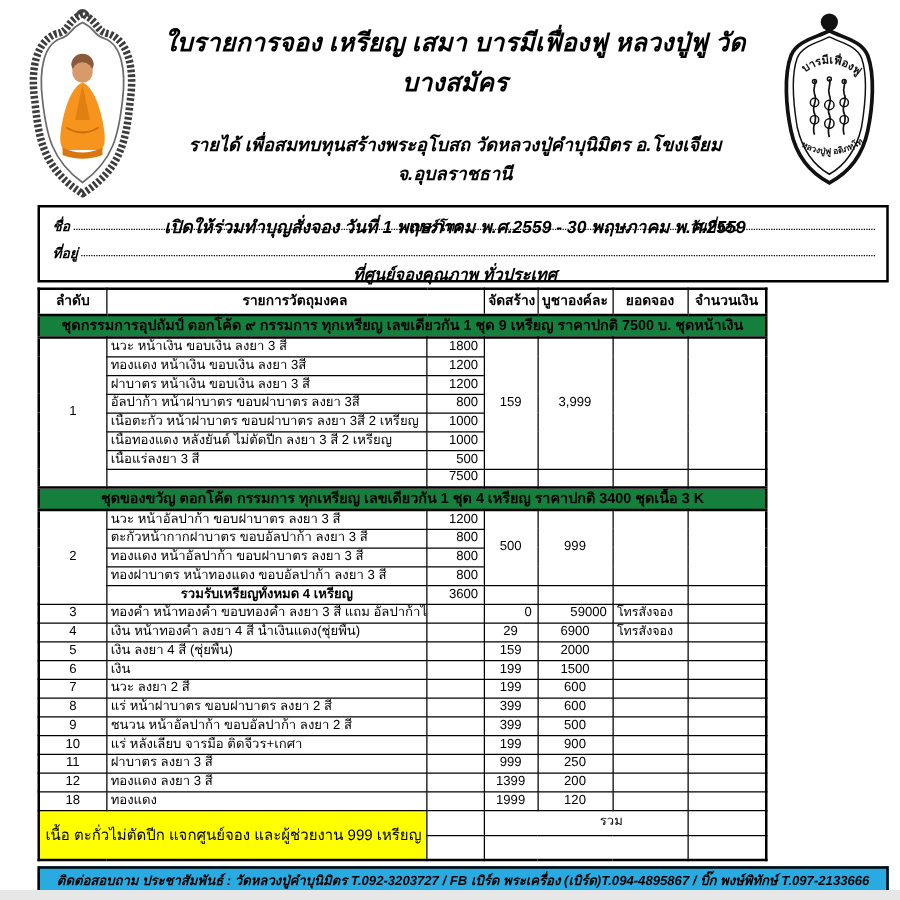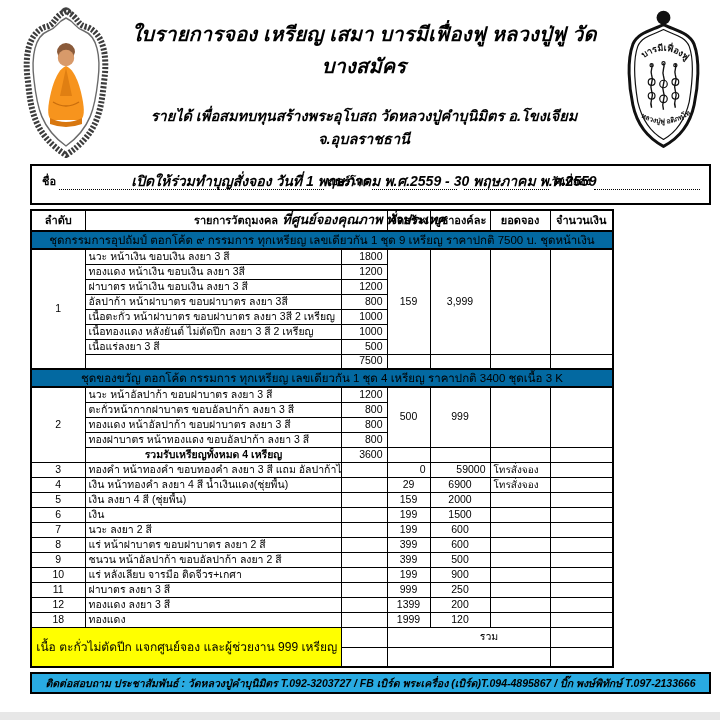--- a/index.html
+++ b/index.html
@@ -16,41 +16,41 @@
   .title{font-size:20px;margin-top:12px;letter-spacing:.2px;}
   .sub1{font-size:14.5px;margin-top:22px;}
   .sub2{font-size:14px;margin-top:20px;}
   .sub3{font-size:13px;margin-top:17px;}
   
   .formbox{
     margin:4px 0 0 30px;width:681px;box-sizing:border-box;
     border:2px solid #000;padding:3px 8px 13px 8px;
     font-size:11px;font-weight:bold;
   }
-  .fline{display:flex;align-items:flex-end;margin-top:3px;}
+  .fline{display:flex;margin-top:3px;font-style:italic;}
   .flabel{white-space:nowrap;padding:0 2px;}
   .leader{border-bottom:1.6px dotted #000;height:11px;margin:0 1px;}
   .l-name{flex:5;}
   .l-phone1{flex:1.6;}
   .l-phone2{flex:1.6;margin-left:6px;}
   .l-date{flex:2;}
   .l-addr{flex:1;}
   
   table.otable{
     border-collapse:collapse;table-layout:fixed;
     width:584px;margin:4px 0 0 30px;
     font-size:10.5px;
   }
   .otable th,.otable td{
     border:1px solid #000;padding:0 3px;height:15px;line-height:1.1;
     overflow:hidden;white-space:nowrap;box-sizing:border-box;
   }
   table.otable{border:2px solid #000;}
   .otable thead th{font-weight:bold;font-size:11px;height:21px;text-align:center;border-bottom:2px solid #000;}
-  td.band{background:#0369a1;font-weight:normal;text-align:center;font-size:11.5px;height:18px;border-top:2px solid #000;border-bottom:2px solid #000;}
+  td.band{background:#15803d;font-weight:bold;text-align:center;font-size:11.5px;height:18px;border-top:2px solid #000;border-bottom:2px solid #000;}
   td.num{text-align:right;padding-right:4px;}
   td.ctr{text-align:center;}
   td.bold{font-weight:bold;}
   td.ord{font-size:10px;padding-left:3px;}
   td.note{background:#ffff00;font-weight:normal;text-align:center;font-size:12px;white-space:normal;line-height:1.2;}
   td.fr{height:20px;padding-left:44px;}
   
   .contact{
     margin:4px 0 0 30px;width:681px;box-sizing:border-box;height:22px;
     background:#29abe2;border:2px solid #000;
@@ -113,20 +113,24 @@
 <div class="formbox">
   <div class="fline">
     <span class="flabel">ชื่อ</span>
     <span class="leader l-name"></span>
     <span class="flabel">เบอร์โทร</span>
     <span class="leader l-phone1"></span>
     <span class="leader l-phone2"></span>
     <span class="flabel">วันที่จอง</span>
     <span class="leader l-date"></span>
   </div>
+  <div class="fline">
+    <span class="flabel">ที่อยู่</span>
+    <span class="leader l-addr"></span>
+  </div>
 </div>
 
 <table class="otable">
   <colgroup>
     <col style="width:54px">
       <col>
       <col style="width:45px">
     <col style="width:43px">
       <col style="width:60px">
     <col style="width:60px">

